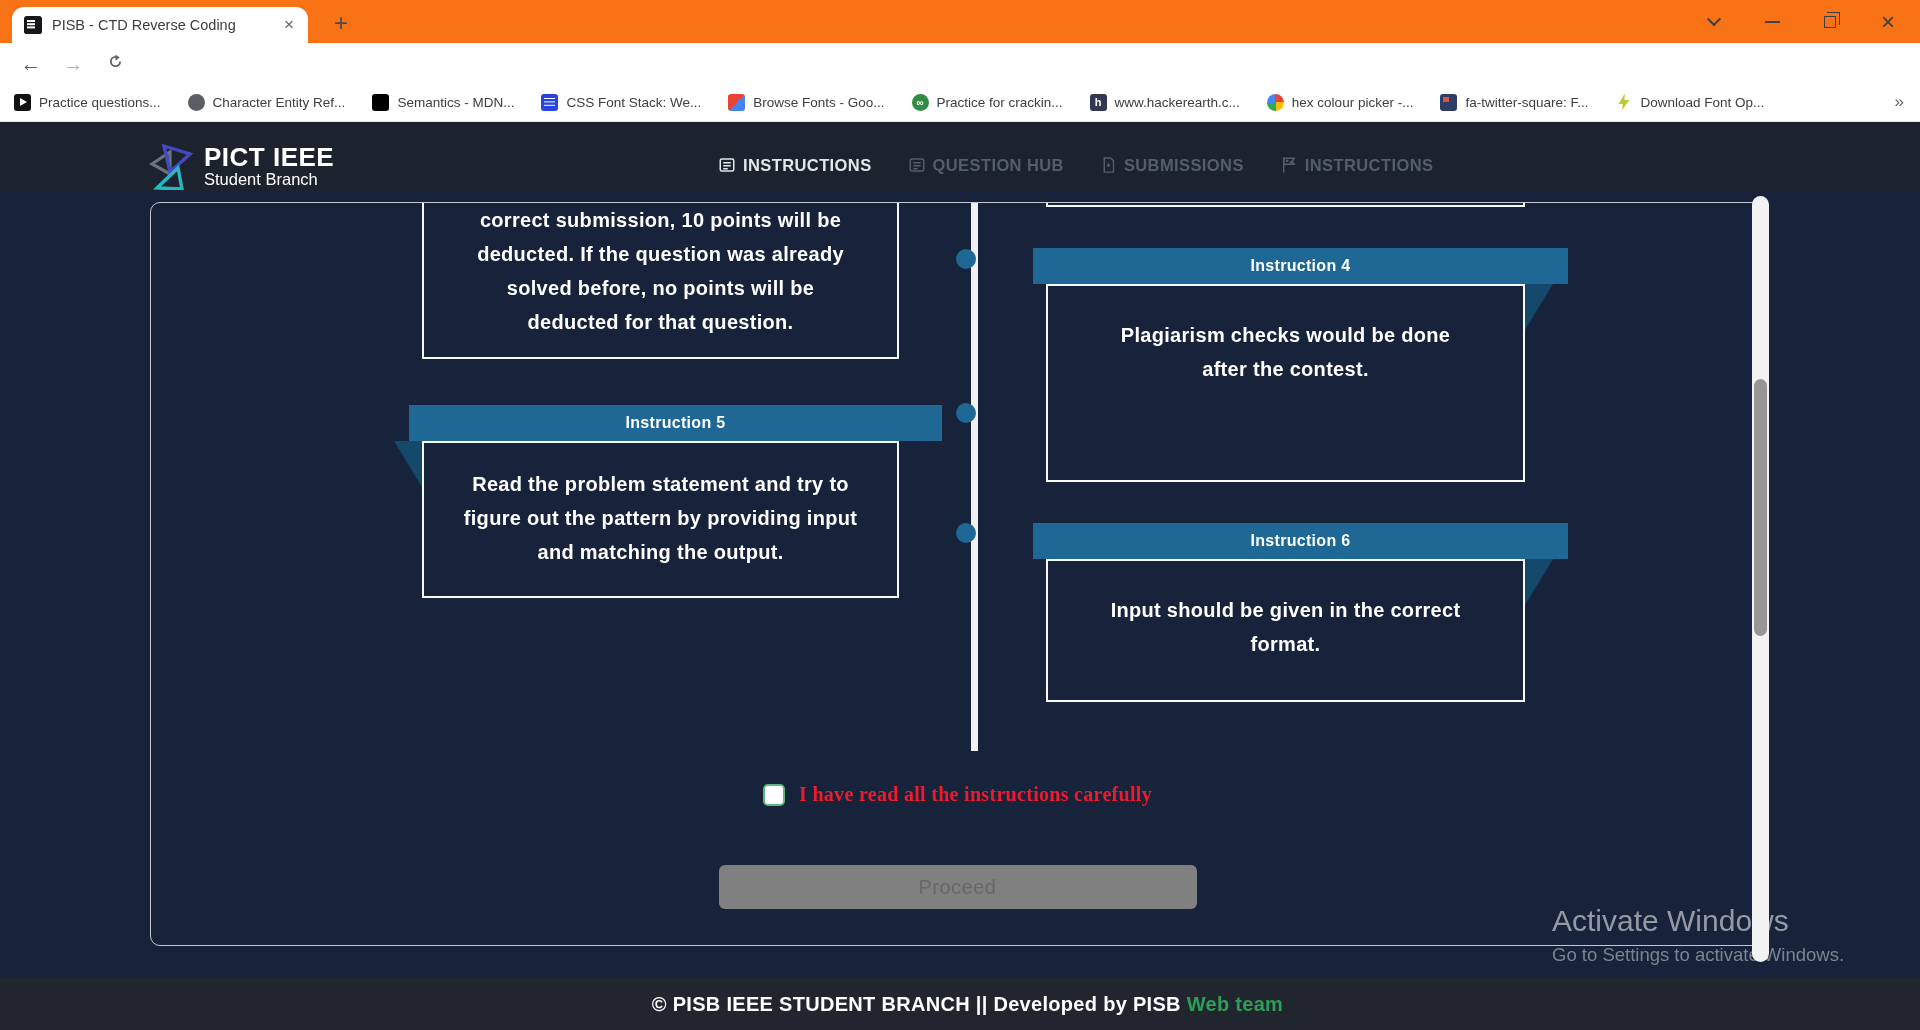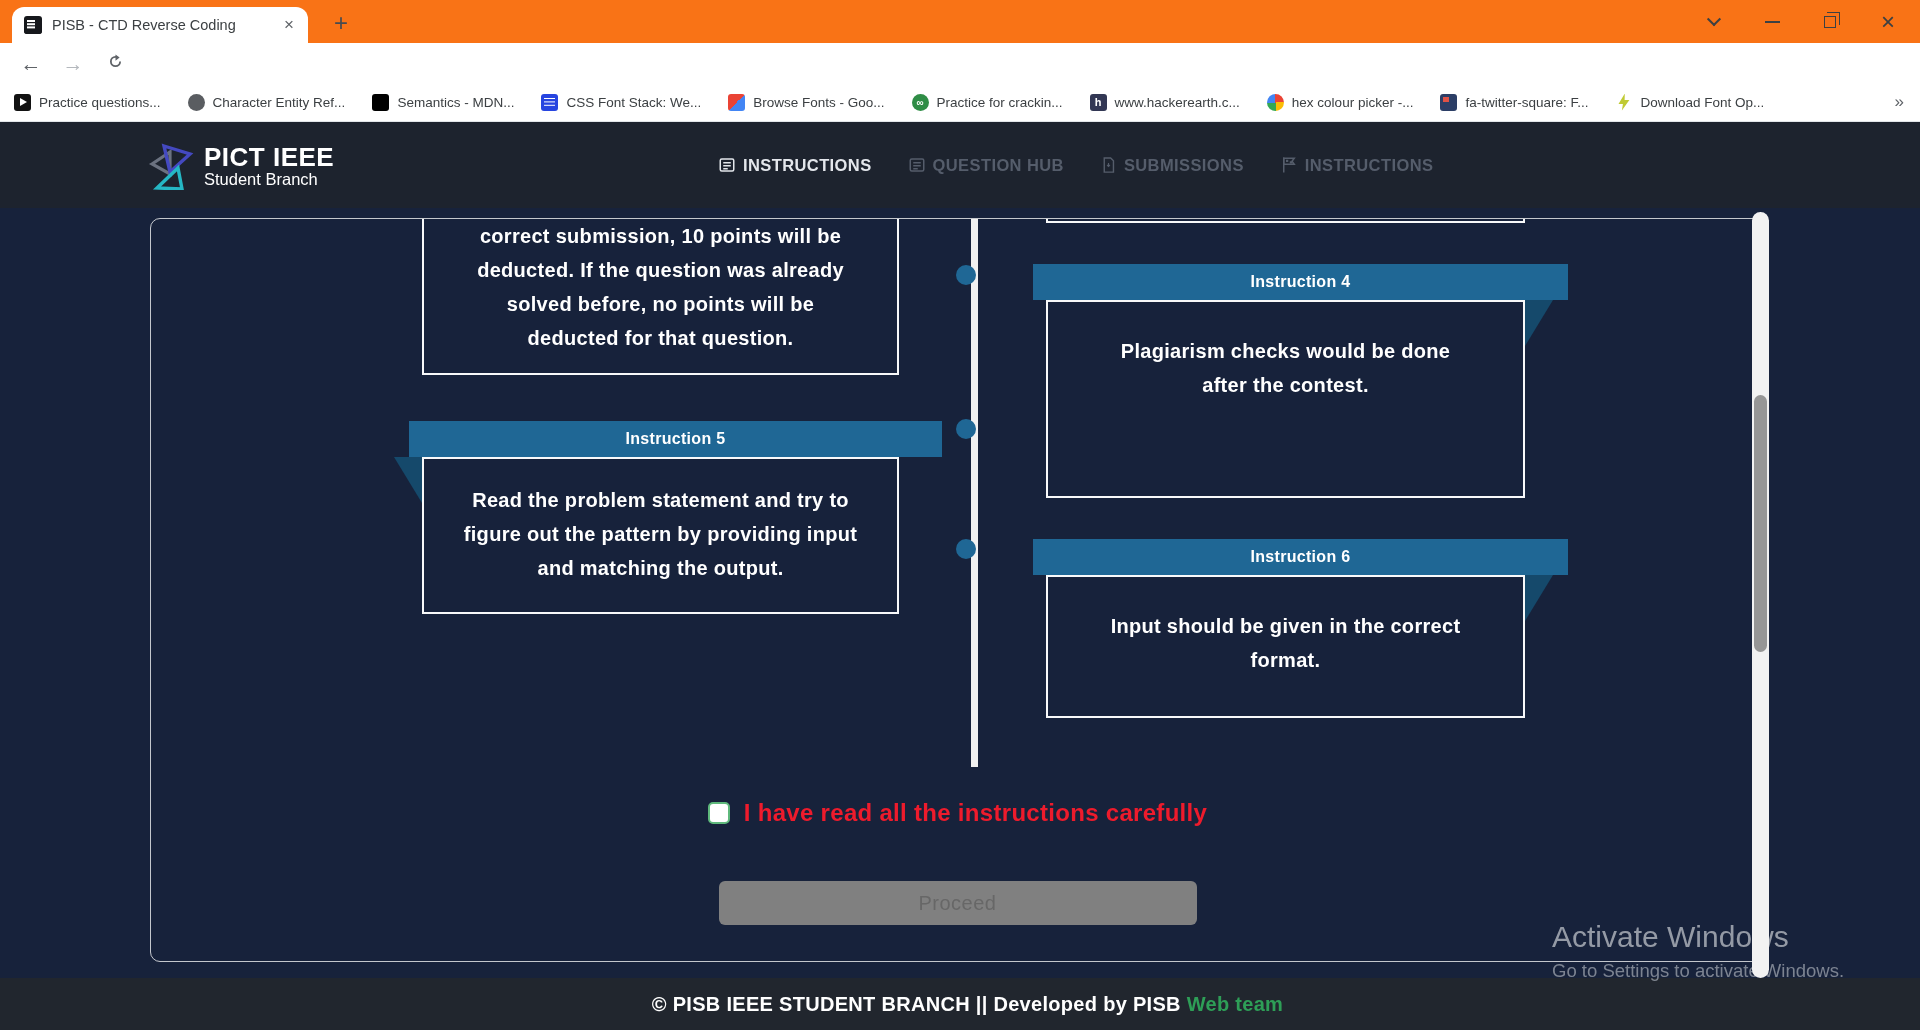--- a/index.html
+++ b/index.html
@@ -79,38 +79,38 @@
     font-family:"Liberation Sans",sans-serif; }
   .logout svg { margin-right:8px; }
   .rc-badge { position:absolute; left:1697px; top:136px; width:64px; height:64px; background:#fff;
     padding:5px 6px; display:flex; }
   .rc-lines { flex:1; margin:3px 4px 3px 0; background:repeating-linear-gradient(#111 0 3px, #fff 3px 8px); }
   .rc-rc { width:26px; border-left:2px solid #111; display:flex; flex-direction:column; align-items:center;
     justify-content:center; font-size:13px; font-weight:bold; color:#111; line-height:14px;
     font-family:"Liberation Mono", monospace; }
 
   
-  .main { position:absolute; left:0; top:208px; width:1920px; height:770px; background:#17223b; }
+  .main { position:absolute; left:0; top:192px; width:1920px; height:770px; background:#17223b; }
   .container { position:absolute; left:150px; top:10px; width:1615px; height:744px;
     border:1px solid rgba(255,255,255,.75); border-radius:10px; overflow:hidden; z-index:1; }
   .timeline { position:absolute; left:820px; top:0; width:7px; height:548px; background:#f1f1f1; }
   .tnode { position:absolute; left:805px; width:18px; height:18px; background:#fff; border:10px solid #1f6795;
     border-radius:50%; }
   .card { position:absolute; border:2px solid #f8f9fa; color:#fff; font-size:20px; font-weight:600;
     line-height:34px; letter-spacing:.3px; text-align:center; }
   .ribbon { position:absolute; height:36px; background:#1f6795; color:#fff; font-size:16px; font-weight:800;
     text-align:center; line-height:36px; letter-spacing:.3px; z-index:2;margin-left:15px; }
   .fold { position:absolute; width:28px; height:46px; background:#15496b; z-index:1; }
   .fold.right { clip-path:polygon(0 0,100% 0,0 100%); }
   .fold.left  { clip-path:polygon(0 0,100% 0,100% 100%); }
 
   .agree-row { position:absolute; left:0; top:580px; width:100%; display:flex; align-items:center;
     justify-content:center; }
   .chk { width:22px; height:22px; background:#fff; border:2px solid #5fb97c; border-radius:5px; cursor:pointer; }
-  .agree-label { margin-left:14px; color:#ee1b2c; font-size:24px; font-weight:700; letter-spacing:.3px; }
+  .agree-label { margin-left:14px; color:#ee1b2c; font-size:20px; font-weight:700; letter-spacing:.3px;font-family:Liberation Serif, serif; }
   .proceed { position:absolute; left:50%; top:662px; transform:translateX(-50%); width:478px; height:44px;
     background:#808080; color:#676767; border:none; border-radius:6px; font-size:20px; letter-spacing:.5px;
     font-family:"Liberation Sans",sans-serif; }
 
   .watermark { position:absolute; left:1552px; top:712px; z-index:6; pointer-events:none; }
   .wm1 { font-size:30px; color:rgba(170,175,185,.85); font-weight:400; }
   .wm2 { font-size:18.5px; color:rgba(150,156,168,.8); margin-top:6px; }
 
   .scrollbar { position:absolute; left:1752px; top:4px; width:17px; height:766px; background:#f2f2f2;
     border-radius:9px; z-index:7; }

